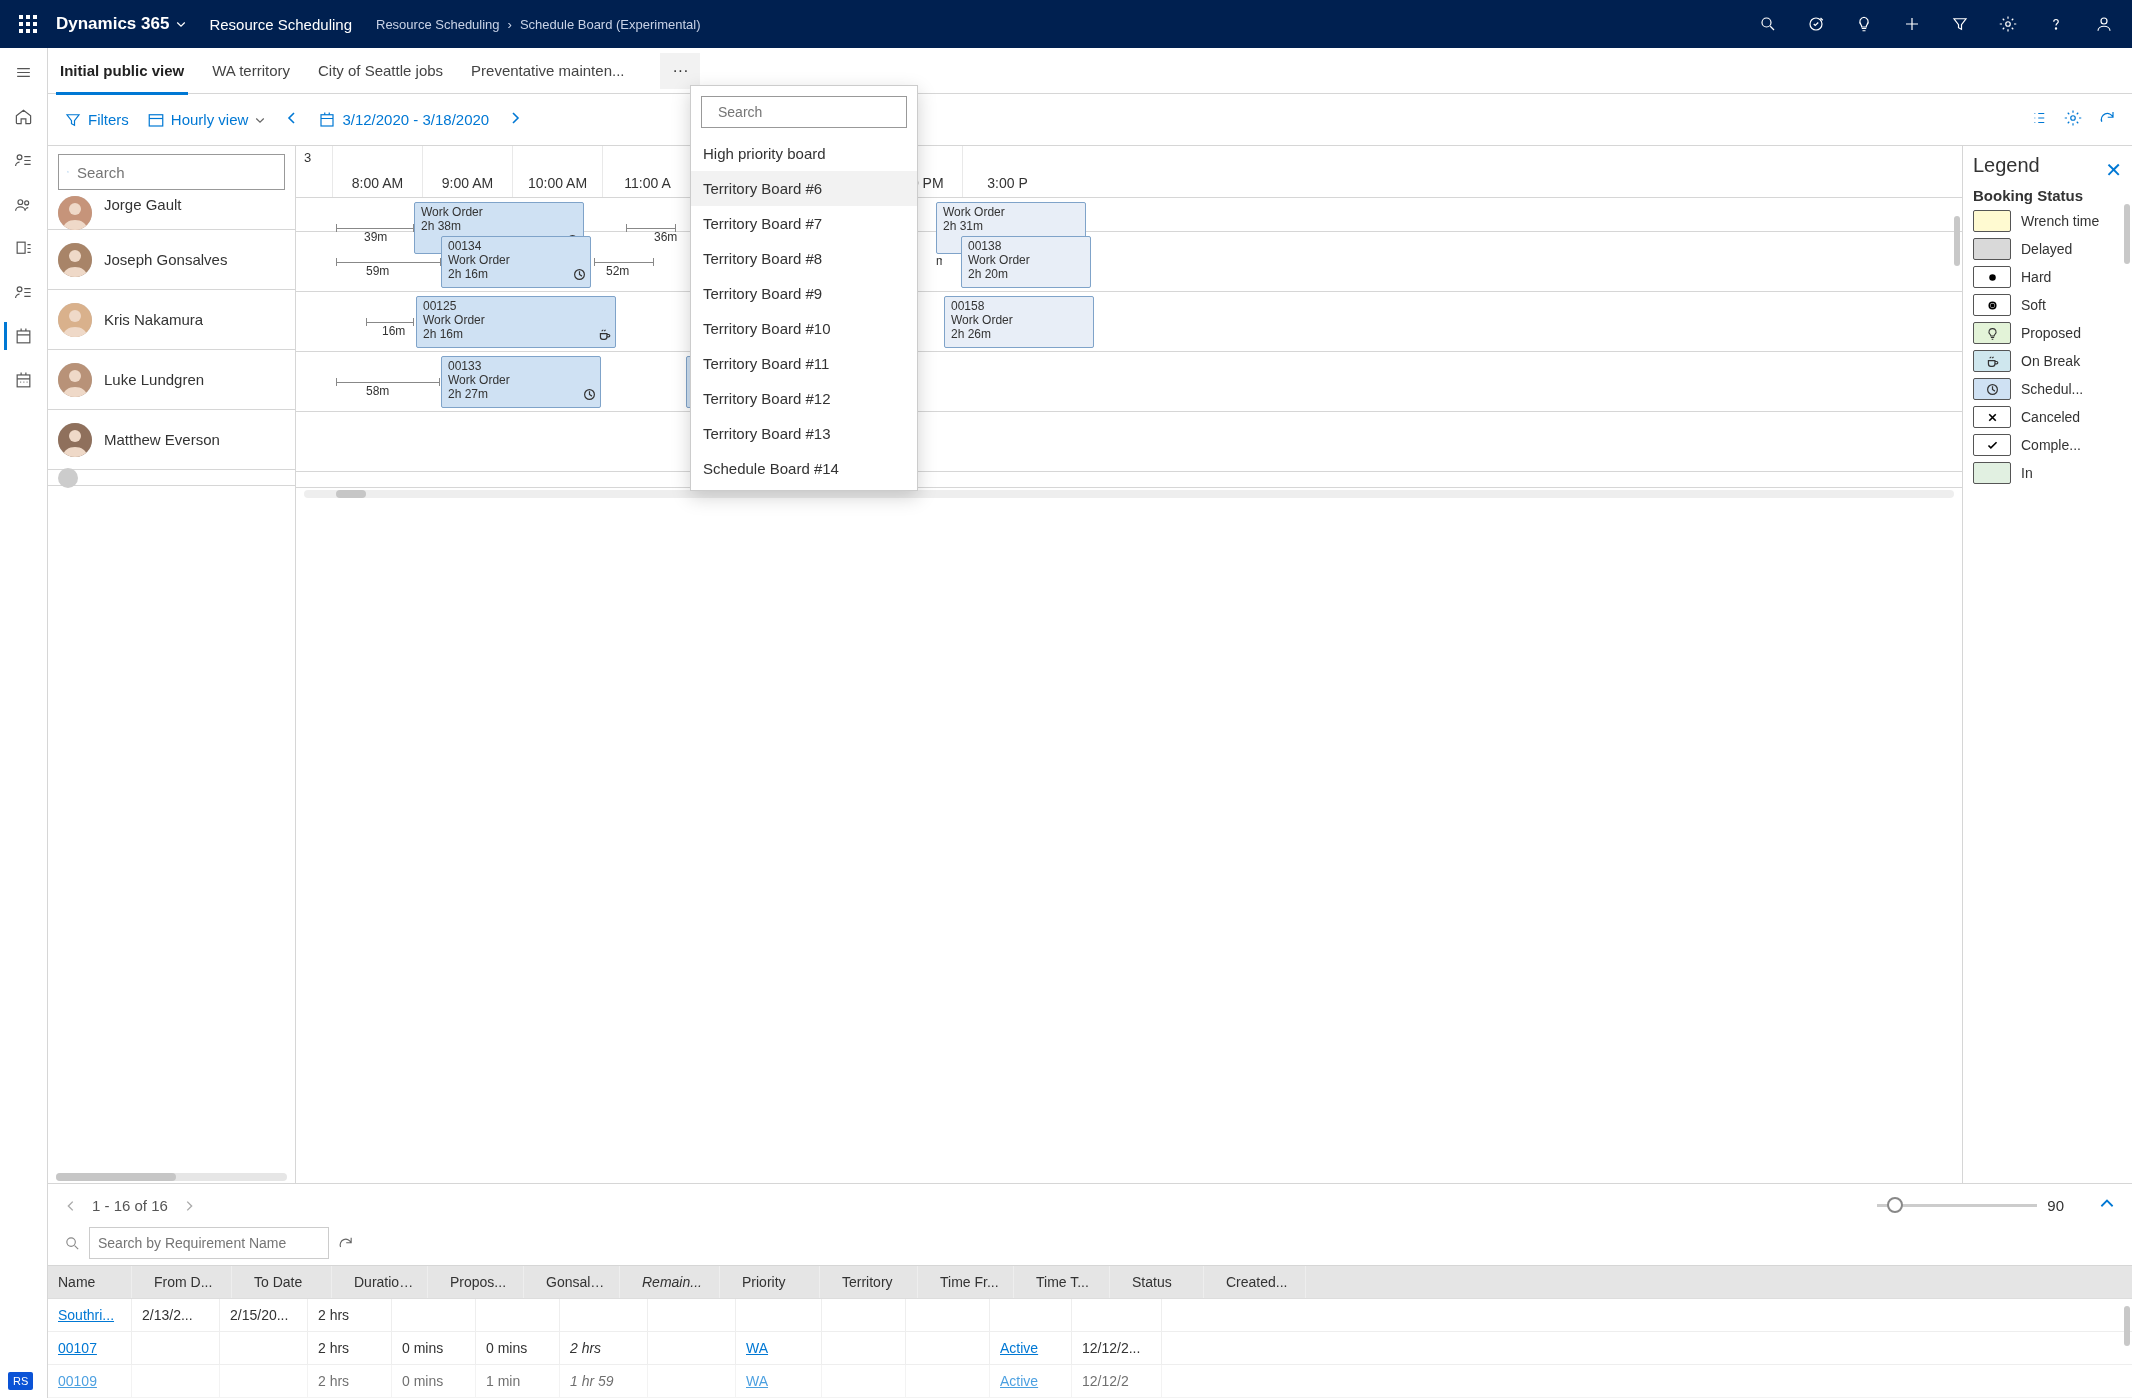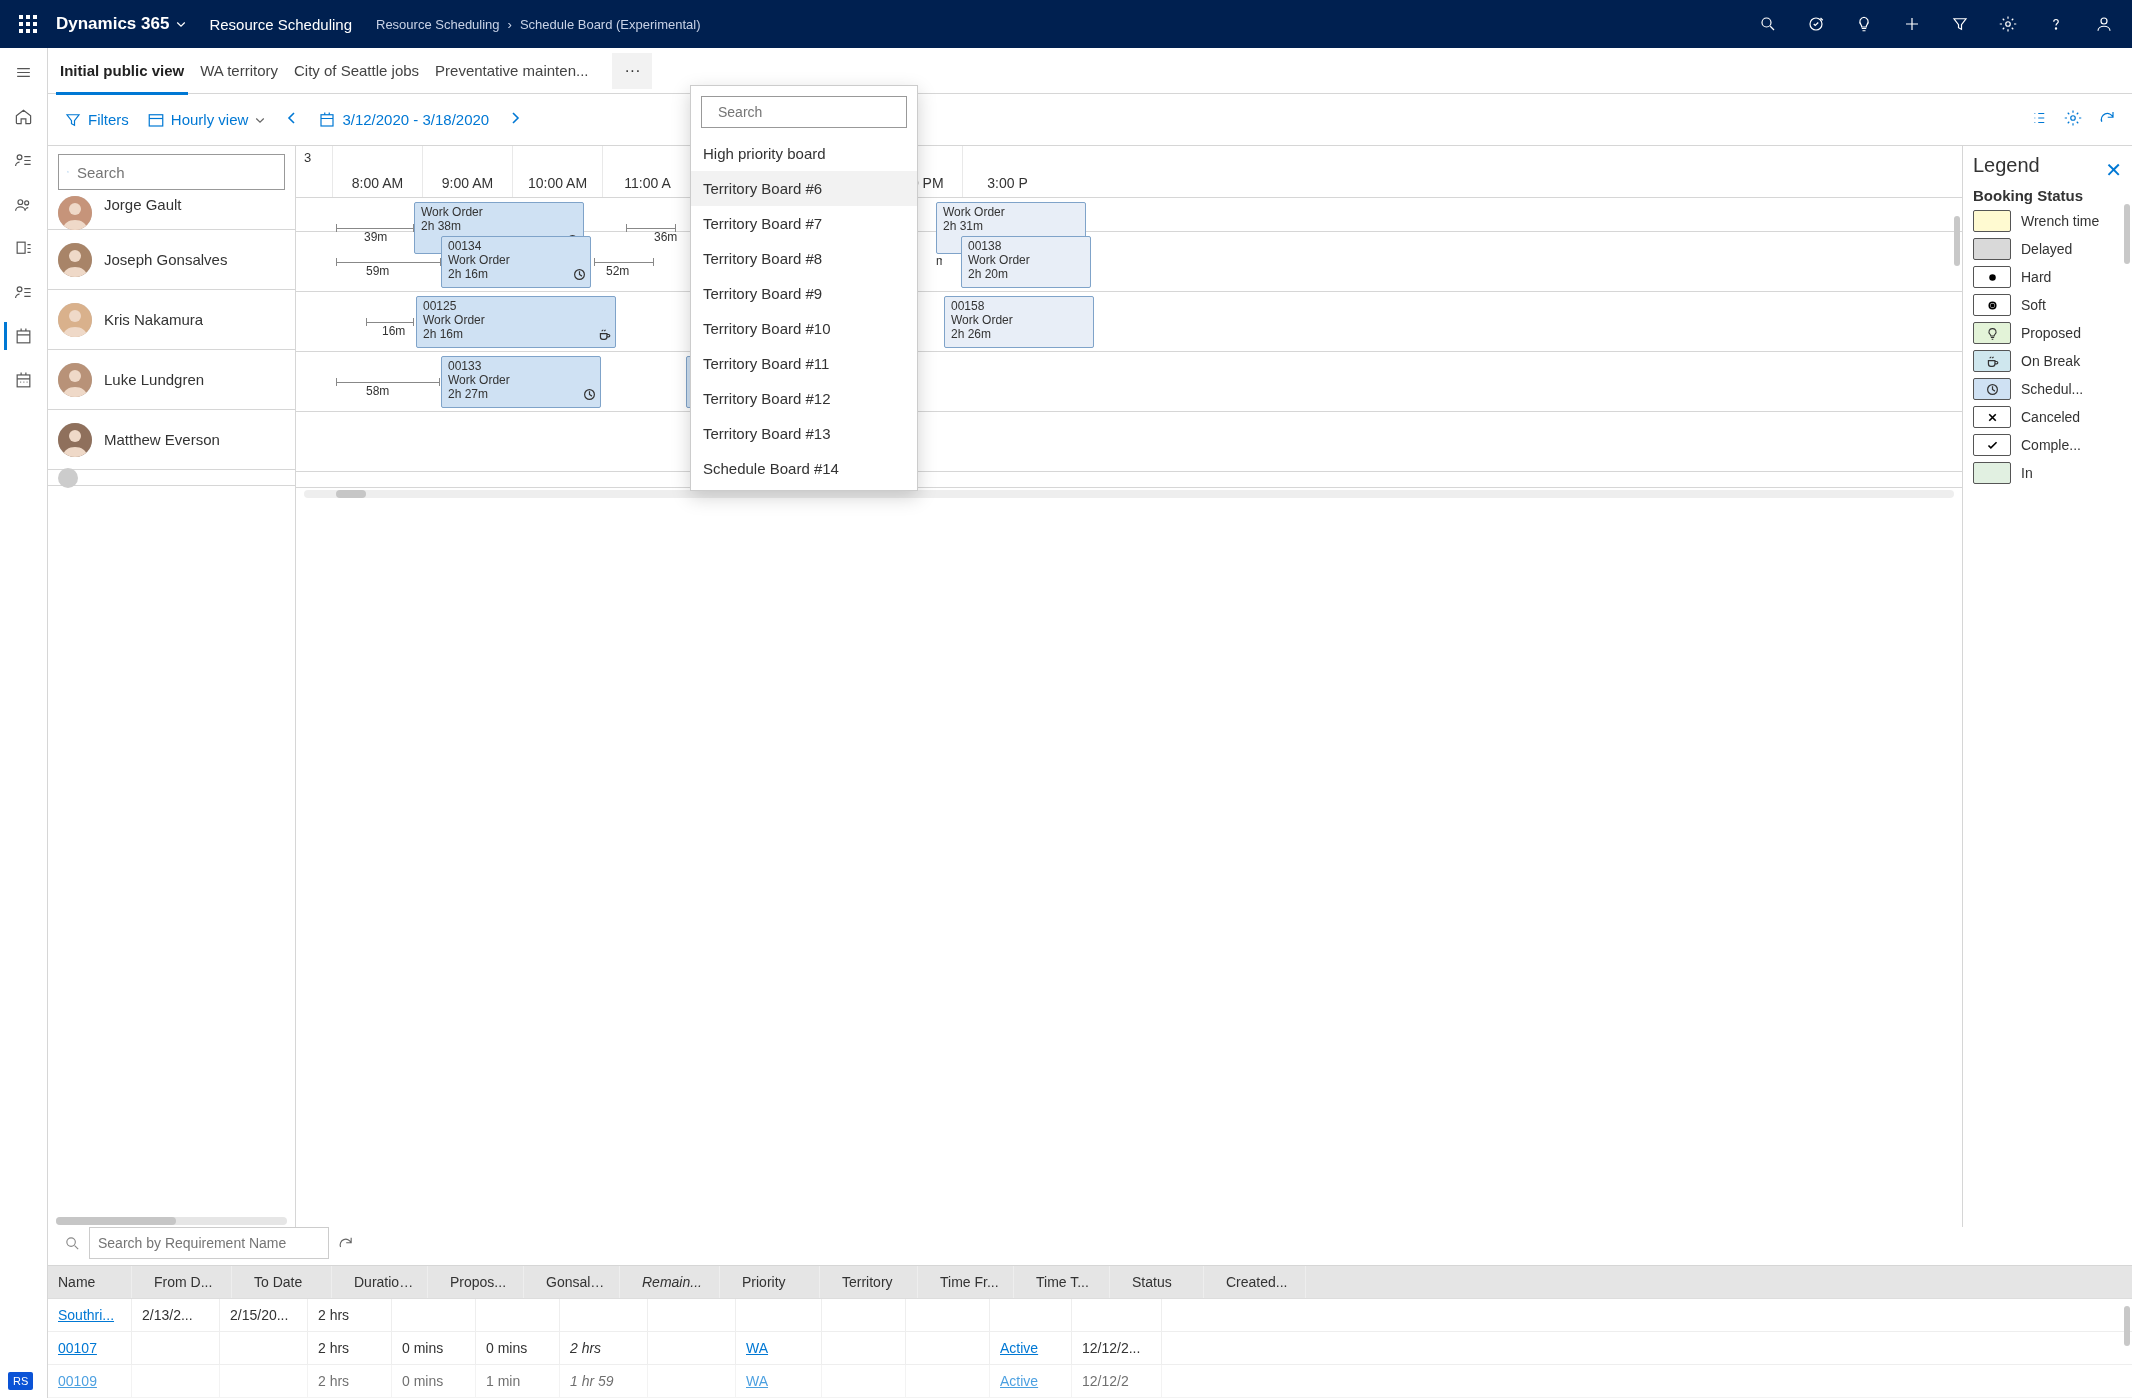--- a/index.html
+++ b/index.html
@@ -30,21 +30,21 @@
 .leftrail{width:48px; border-right:1px solid var(--border); display:flex; flex-direction:column; align-items:center; padding-top:6px; gap:8px; background:#fff;}
 .leftrail .lricon{width:40px; height:36px; display:flex; align-items:center; justify-content:center; color:#555; cursor:pointer; position:relative;}
 .leftrail .lricon.active::before{content:""; position:absolute; left:0; top:4px; bottom:4px; width:3px; background:var(--blue);}
 .leftrail svg{width:19px;height:19px; stroke:#555; fill:none; stroke-width:1.5;}
 .rs-badge{position:absolute; left:8px; bottom:8px; background:#0b53d6; color:#fff; font-size:11px; padding:3px 5px; border-radius:2px;}
 
 
 .main{flex:1; display:flex; flex-direction:column; min-width:0;}
 
 
-.tabstrip{height:46px; border-bottom:1px solid var(--border); display:flex; align-items:center; padding-left:12px; gap:16px; position:relative; z-index:5;}
+.tabstrip{height:46px; border-bottom:1px solid var(--border); display:flex; align-items:center; padding-left:12px; gap:28px; position:relative; z-index:5;}
 .tab{font-size:15px; color:#444; height:46px; display:flex; align-items:center; cursor:pointer; position:relative; white-space:nowrap;}
 .tab.active{font-weight:600; color:#222;}
 .tab.active::after{content:""; position:absolute; left:-4px; right:-4px; bottom:-1px; height:3px; background:var(--blue);}
 .more-btn{width:40px; height:36px; display:flex; align-items:center; justify-content:center; background:#f2f2f2; cursor:pointer; margin-left:8px;}
 
 
 .toolbar{height:52px; display:flex; align-items:center; padding:0 16px; gap:18px; color:#333; border-bottom:1px solid var(--border); position:relative;}
 .tool{display:flex; align-items:center; gap:6px; color:var(--blue); font-size:15px; cursor:pointer;}
 .toolbar svg{width:18px;height:18px;}
 .nav-arrow{color:var(--blue); cursor:pointer;}
@@ -562,20 +562,38 @@
             </div>
             <div class="lg-item">
               <div class="swatch" style="background:#e1f0e1"></div>
               <span>In</span>
             </div>
           </div>
         <div class="vfake2" style="top:58px;height:60px"></div>
       </div>
     </div>
 
+    <div class="footer1">
+      <svg class="icon" viewBox="0 0 16 16" style="width:14px;height:14px;color:#aaa">
+          <path d="M10 3L5 8l5 5"></path>
+        </svg>
+      <span class="pgtxt">1 - 16 of 16</span>
+      <svg class="icon" viewBox="0 0 16 16" style="width:14px;height:14px;color:#aaa">
+          <path d="M6 3l5 5-5 5"></path>
+        </svg>
+      <div class="slider">
+        <div class="track">
+            <div class="knob"></div>
+          </div>
+        <span class="val">90</span>
+      </div>
+      <div class="expand-up"><svg class="icon" viewBox="0 0 16 16" style="width:18px;height:18px">
+            <path d="M3 10l5-5 5 5"></path>
+          </svg></div>
+    </div>
 
     <div style="display:flex;align-items:flex-end">
       <div style="display:flex;align-items:center;gap:8px;padding:0 16px 6px">
         <svg class="icon" viewBox="0 0 24 24" style="width:17px;height:17px;color:#888">
             <circle cx="10" cy="10" r="6"></circle>
             <path d="M20 20l-5-5"></path>
           </svg>
         <input class="bottom-search" placeholder="Search by Requirement Name" style="">
         <svg class="icon" viewBox="0 0 24 24" style="width:17px;height:17px;color:#666">
             <path d="M20 11A8 8 0 105 17M20 4v7h-7"></path>

